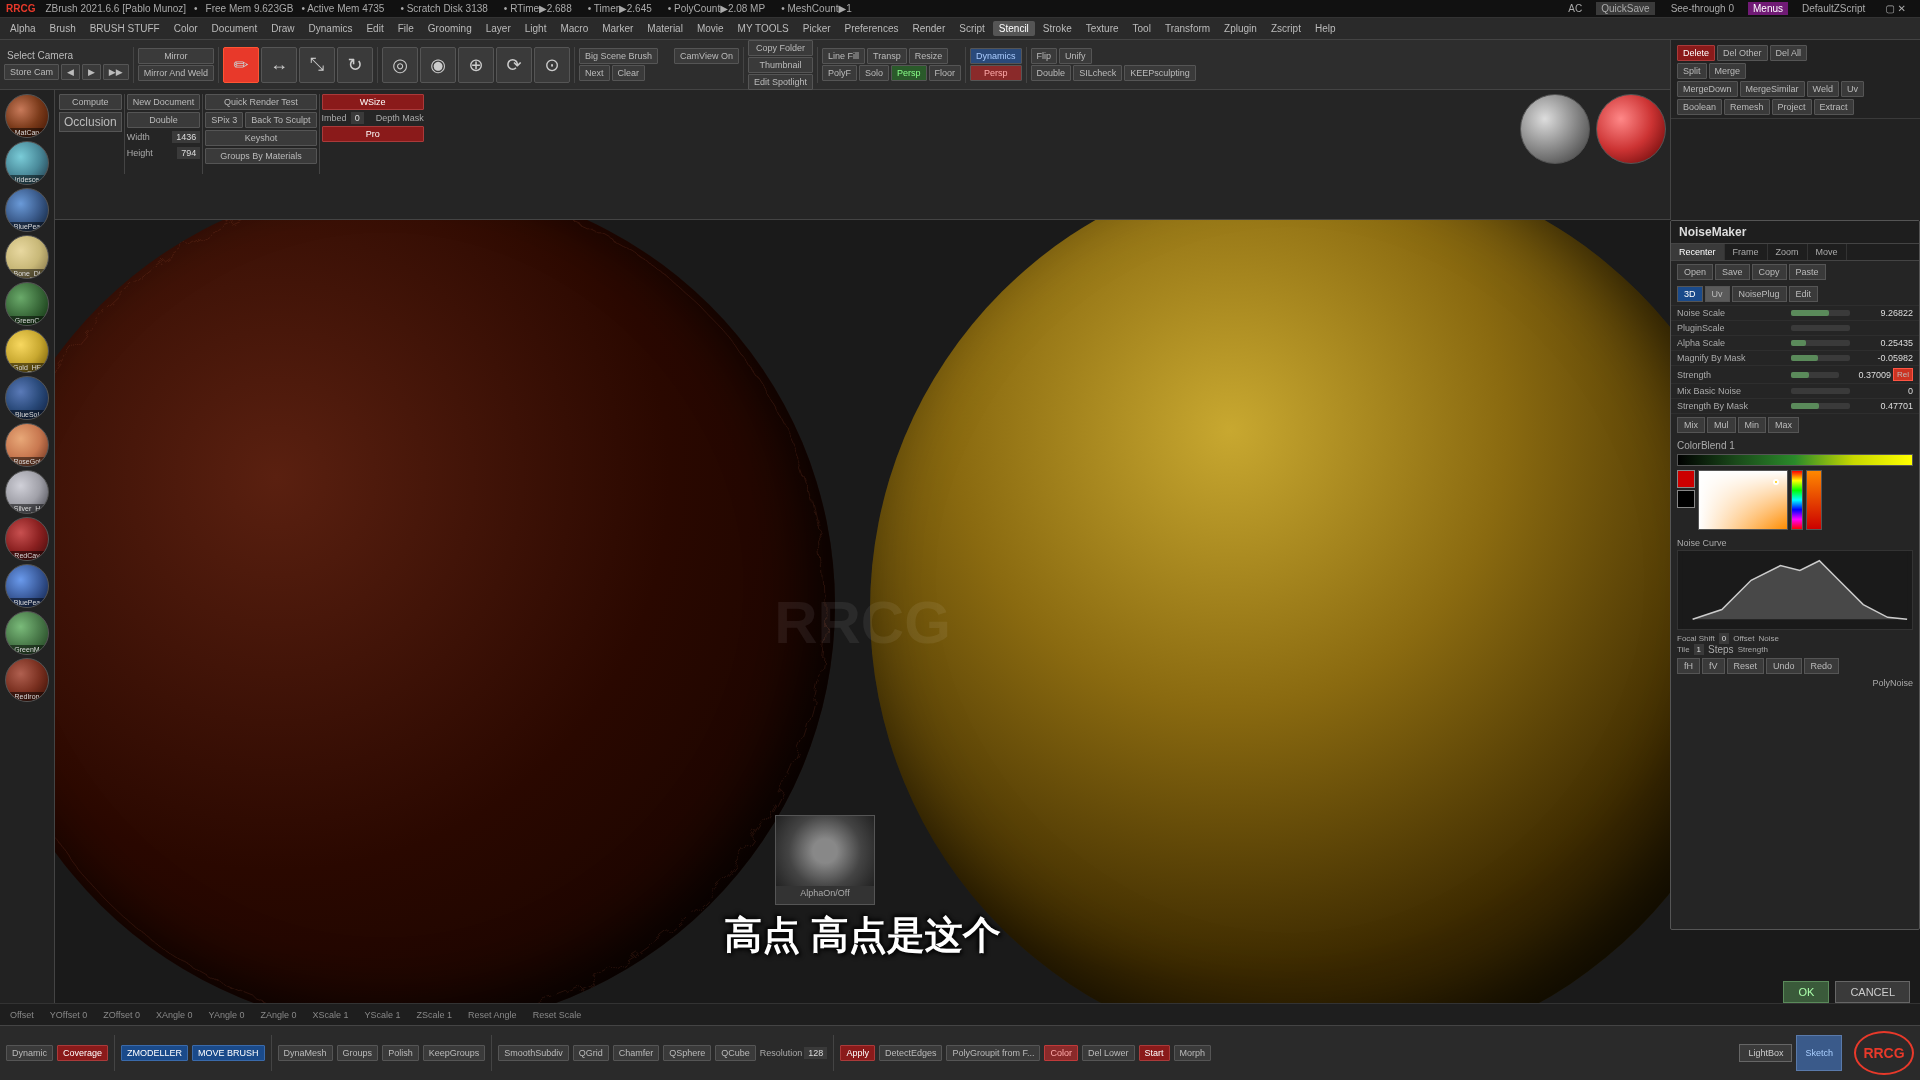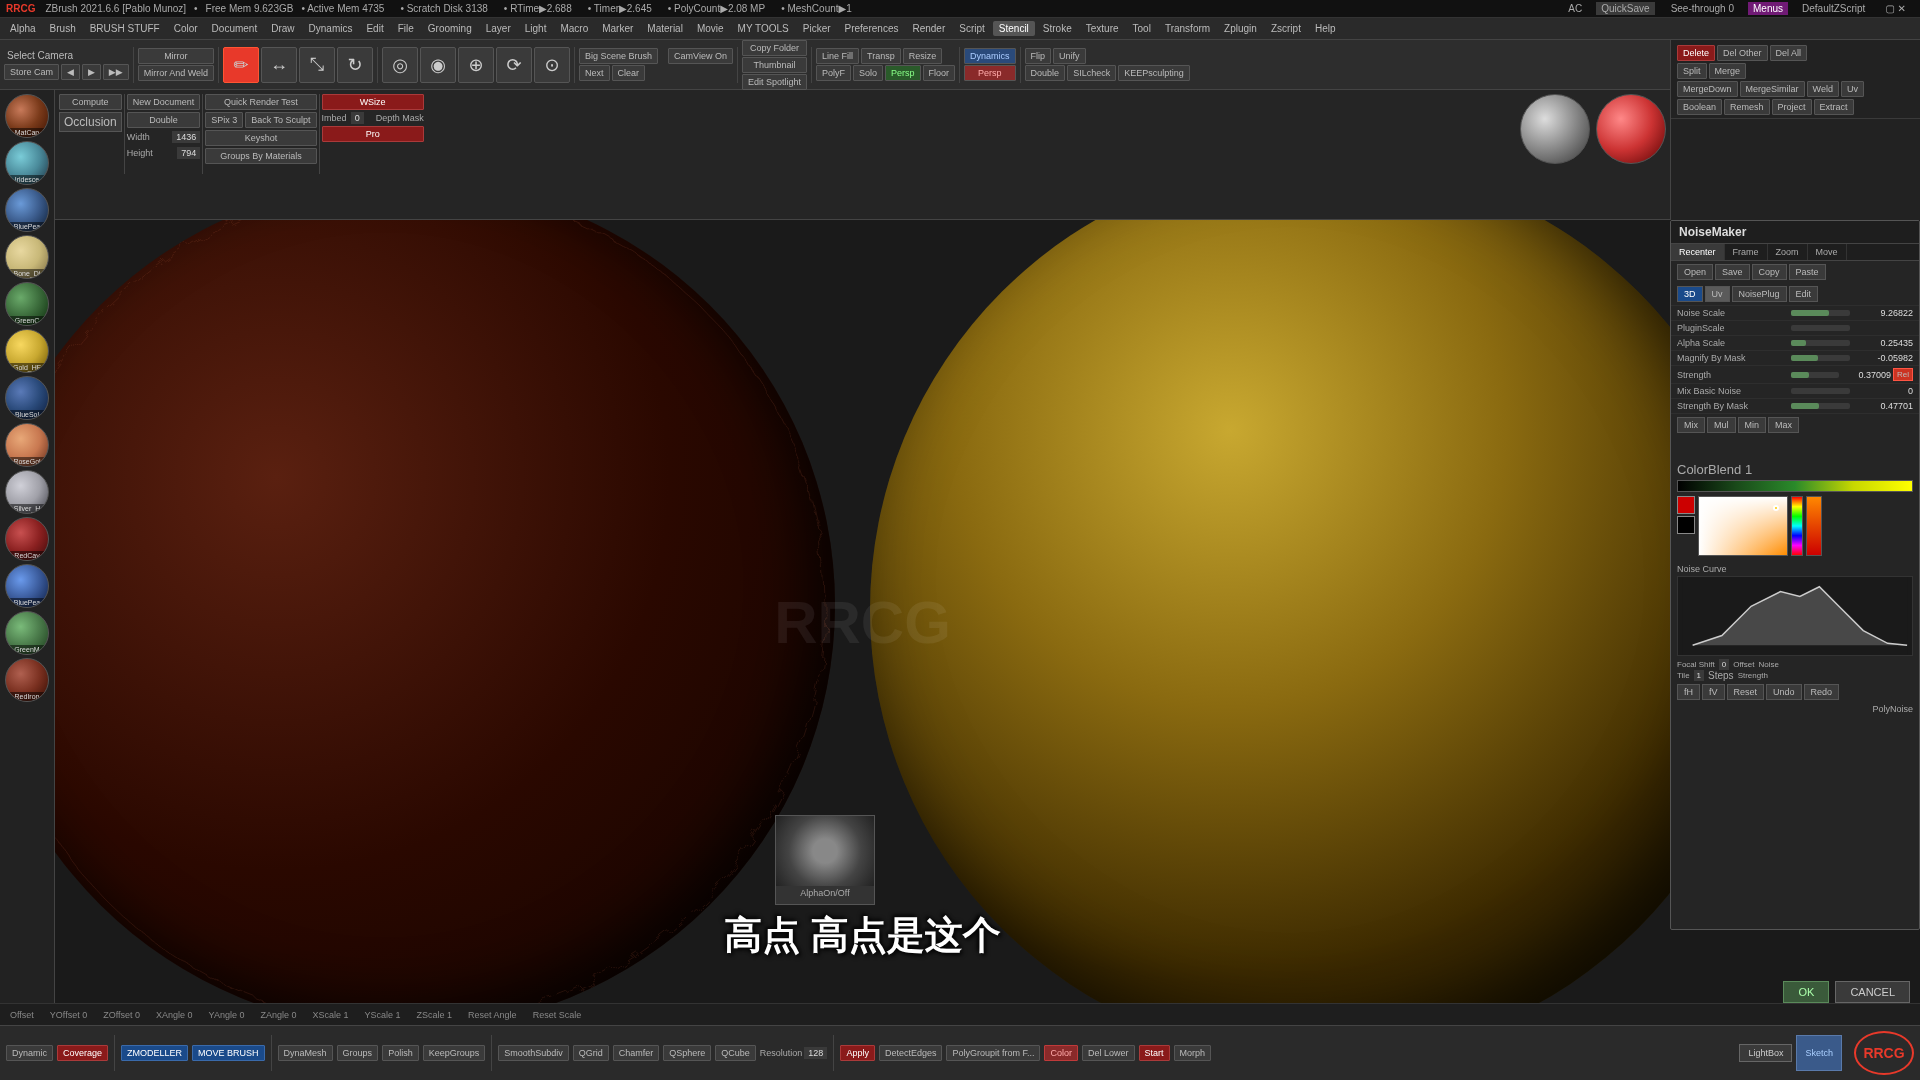--- a/index.html
+++ b/index.html
@@ -271,24 +271,23 @@
       cursor: pointer;
     }
     .nm-btn.blue { background: #1a4a8a; color: #fff; }
     .nm-btn.active { background: #5a5a5a; }
 
     
     .color-blend {
       padding: 4px 6px;
     }
     .color-blend-title {
-      font-size: 13px;
+      font-size: 10px;
       color: #aaa;
       margin-bottom: 3px;
-      margin-top: 22px;
     }
     .color-picker-area {
       display: flex;
       gap: 3px;
       align-items: flex-start;
     }
     .hue-bar {
       width: 12px;
       height: 60px;
       background: linear-gradient(to bottom, #f00, #ff0, #0f0, #0ff, #00f, #f0f, #f00);
@@ -524,21 +523,21 @@
     <div class="tool-btn">↻</div>
     <div class="divider-v"></div>
     <div class="tool-btn">◎</div>
     <div class="tool-btn">◉</div>
     <div class="tool-btn">⊕</div>
     <div class="tool-btn">⟳</div>
     <div class="tool-btn">⊙</div>
   </div>
   <div class="divider-v"></div>
   <div style="display:flex;flex-direction:column;gap:1px;">
-    <div style="display:flex;gap:10px;">
+    <div style="display:flex;gap:16px;">
       <button class="btn-small">Big Scene Brush</button>
       <button class="btn-small">CamView On</button>
     </div>
     <div style="display:flex;gap:2px;">
       <button class="btn-small">Next</button>
       <button class="btn-small">Clear</button>
     </div>
   </div>
   <div class="divider-v"></div>
   <div style="display:flex;flex-direction:column;gap:1px;">

